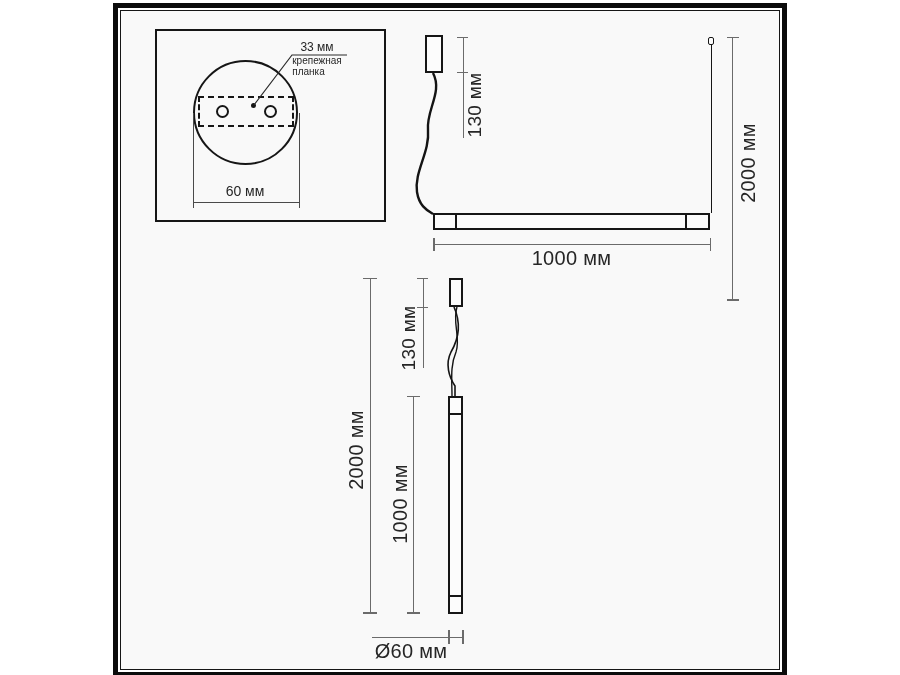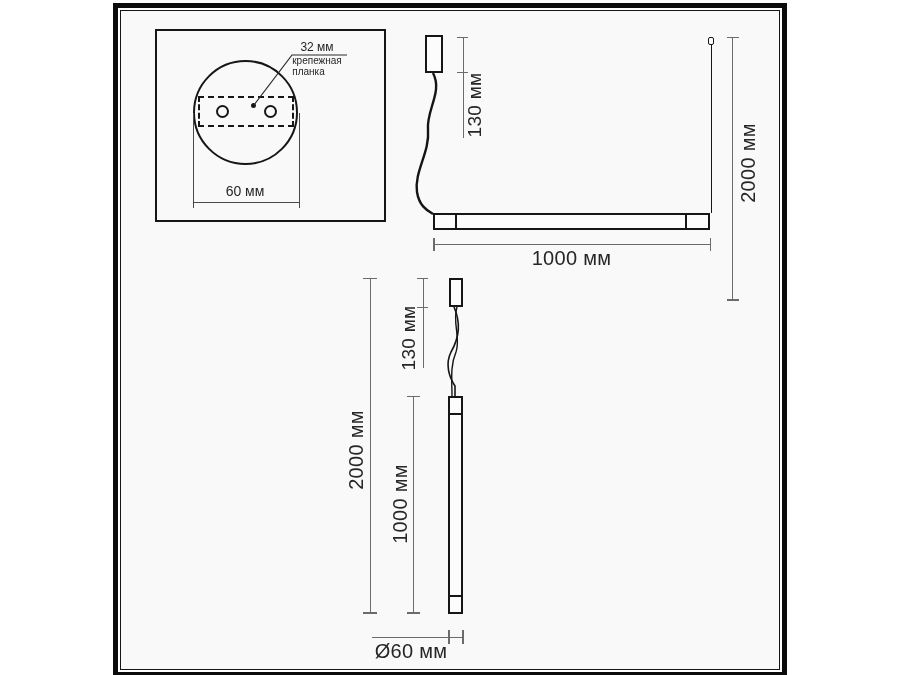--- a/index.html
+++ b/index.html
@@ -63,21 +63,21 @@
   <svg class="svg-overlay" width="900" height="675" viewBox="0 0 900 675">
 
     <path d="M 254 105 L 292 55 L 347 55" fill="none" stroke="#2a2a2a" stroke-width="1.2"></path>
 
     <path d="M 433 73 C 443 92 426 110 428 130 C 430 152 414 172 417 192 C 419 205 426 210 433 214" fill="none" stroke="#141414" stroke-width="2.4"></path>
 
     <path d="M 454 307 C 462 325 458 340 451 352 C 445 364 449 377 455 386 L 455 396" fill="none" stroke="#141414" stroke-width="1.6"></path>
     <path d="M 457 307 C 452 322 461 338 456 352 C 450 366 452 380 452 396" fill="none" stroke="#141414" stroke-width="1.4"></path>
   </svg>
 
-  <div class="lbl lbl-c" style="left:317px;top:47px;font-size:12px;">32 мм</div>
+  <div class="lbl lbl-c" style="left:317px;top:47px;font-size:12px;">33 мм</div>
   <div class="lbl" style="left:317px;top:56px;transform:translateX(-50%);text-align:left;font-size:10px;line-height:10.5px;">
     <span>крепежная</span><br>
     <span>планка</span>
   </div>
 
   <div class="extline" style="left:192.5px;top:113px;height:95px;"></div>
   <div class="extline" style="left:298.5px;top:113px;height:95px;"></div>
   <div class="hline" style="left:193px;top:202px;width:106px;background:#4a4a4a;"></div>
   <div class="lbl lbl-c" style="left:245px;top:191px;font-size:14px;">60 мм</div>
 

